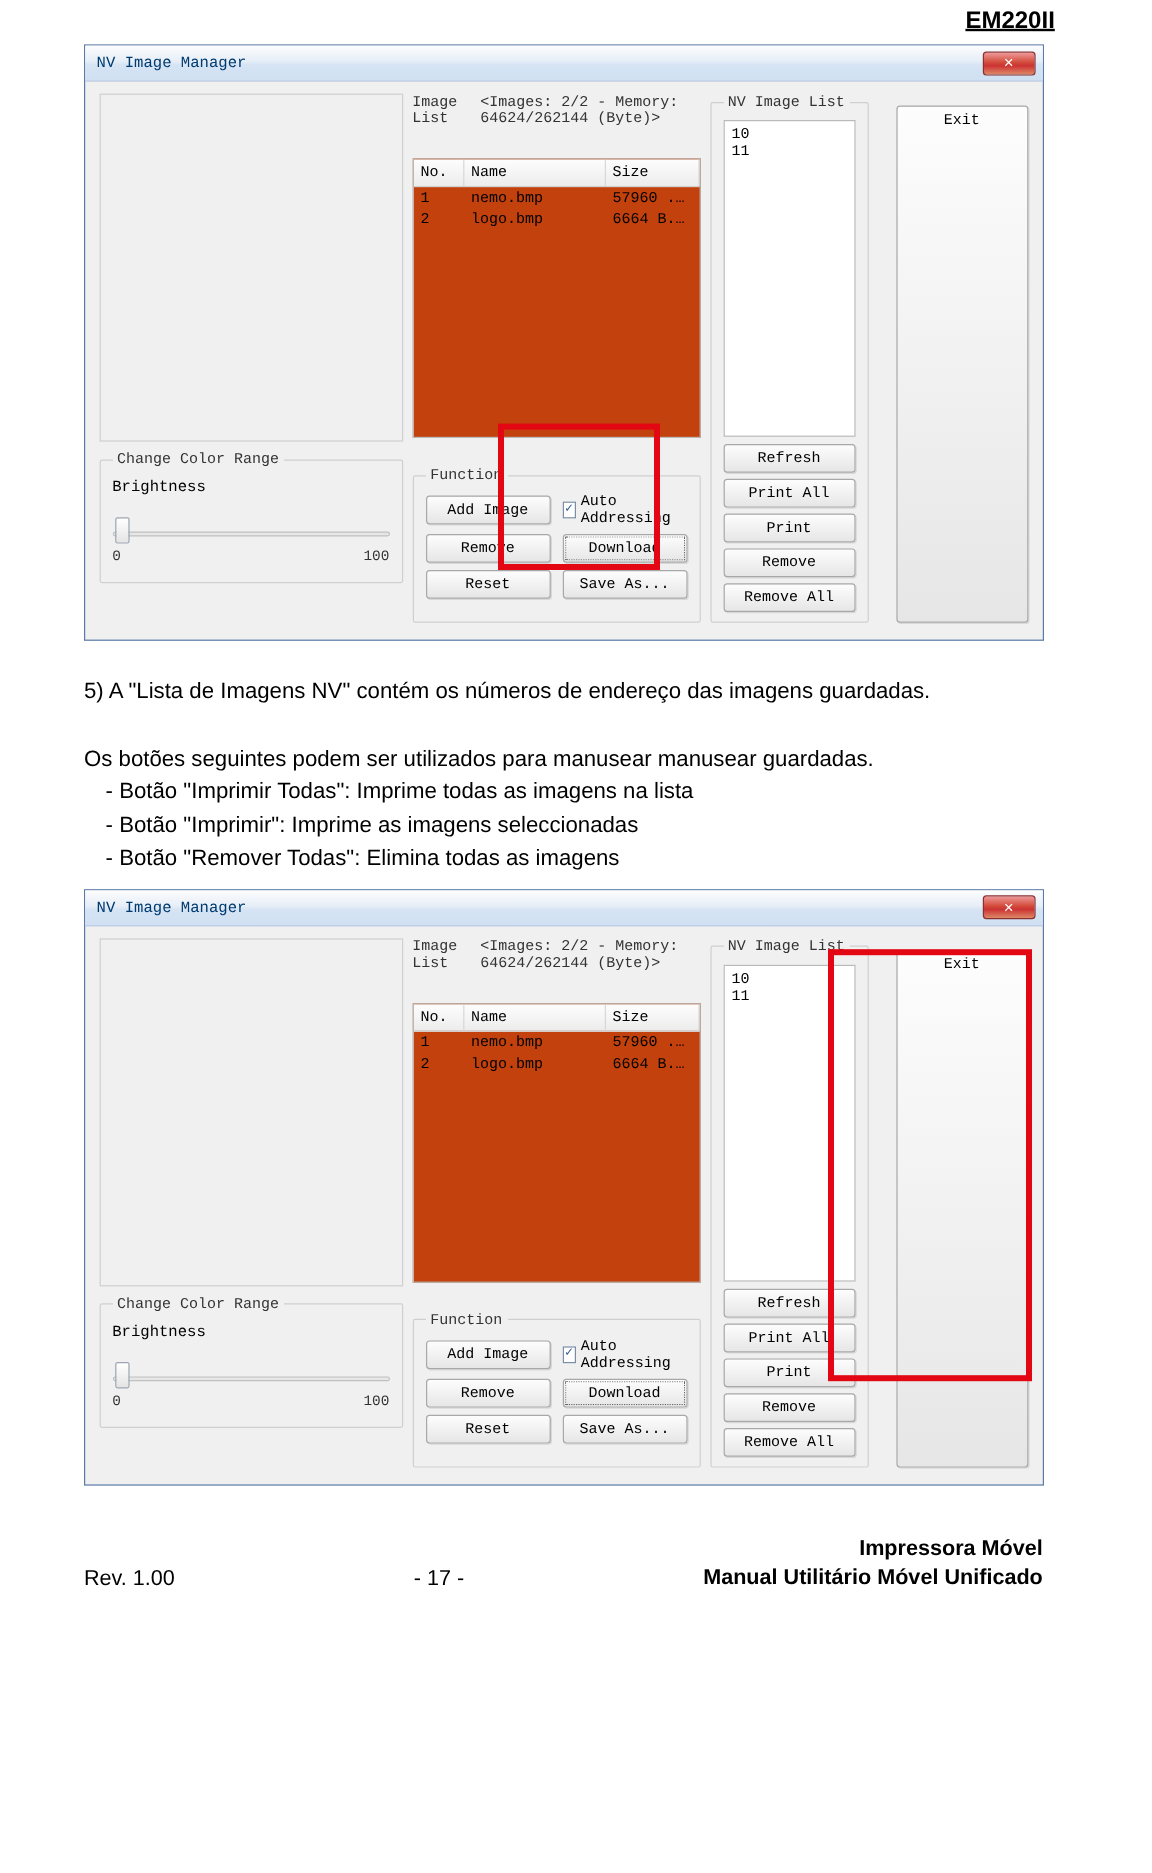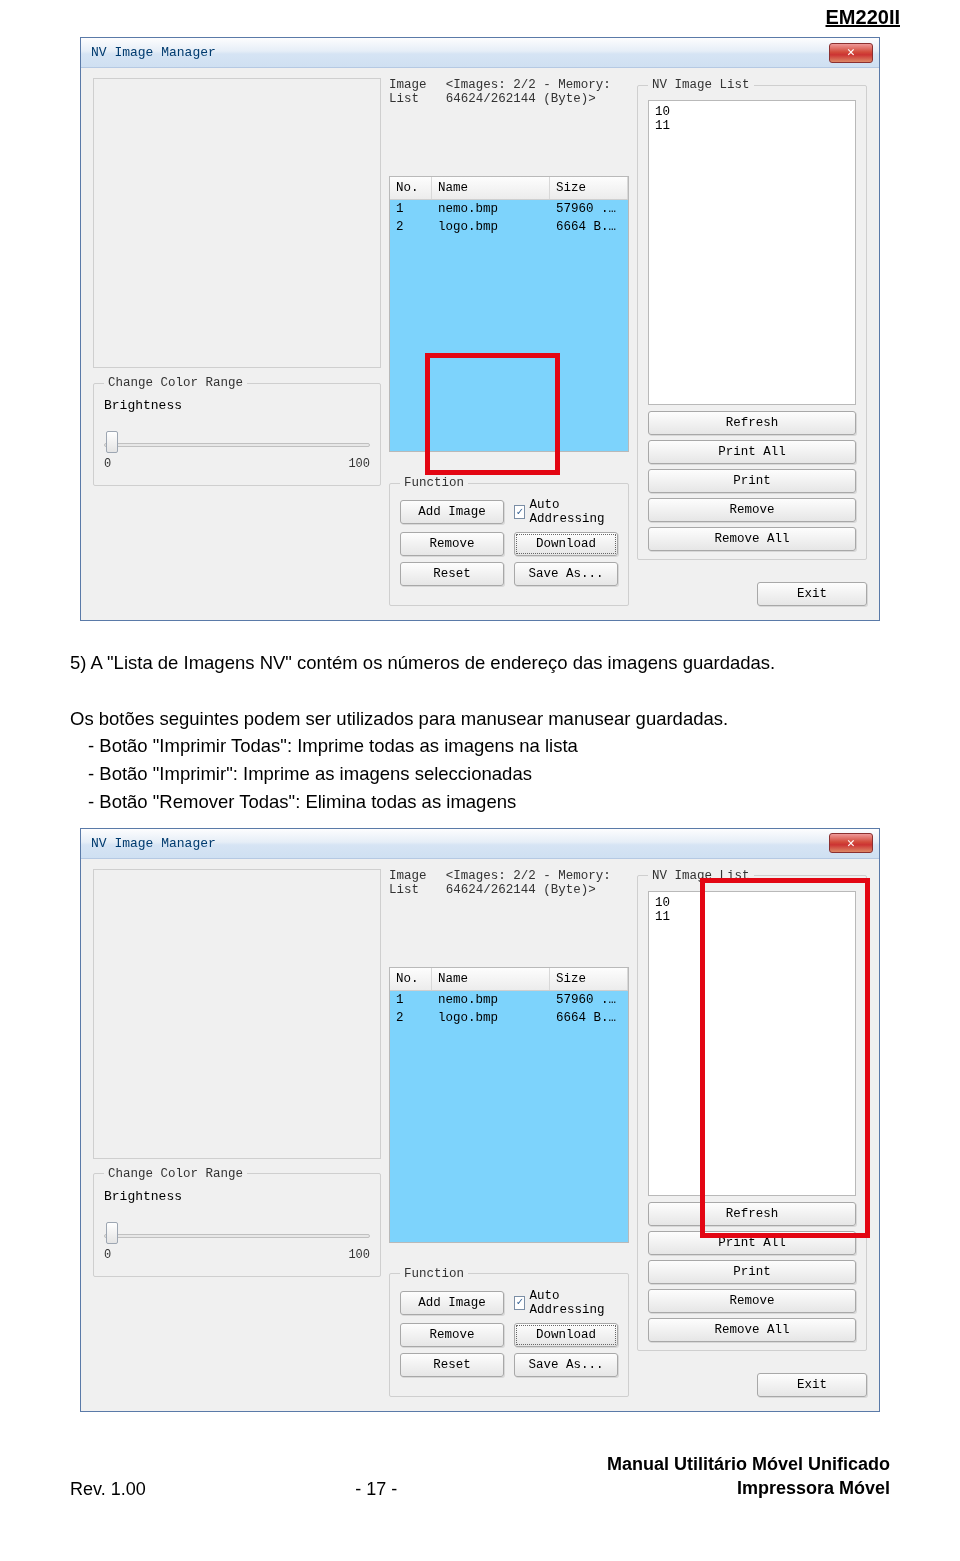--- a/index.html
+++ b/index.html
@@ -5,21 +5,21 @@
   * { box-sizing: border-box; }
   body {
     margin: 0;
     padding: 0;
     font-family: Arial, Helvetica, sans-serif;
     background: #ffffff;
     width: 960px;
   }
   .page {
     width: 960px;
-    padding: 10px 60px 30px 60px;
+    padding: 10px 81px 30px 60px;
     position: relative;
   }
   .header-right {
     text-align: right;
     font-weight: bold;
     text-decoration: underline;
     font-size: 20px;
     margin-bottom: 8px;
     margin-top: -4px;
   }
@@ -60,21 +60,21 @@
     line-height: 1;
     cursor: pointer;
   }
   .winbody {
     padding: 10px 12px 14px 12px;
     display: flex;
     gap: 8px;
   }
   .leftcol { width: 288px; display: flex; flex-direction: column; gap: 8px; }
   .midcol { width: 240px; display: flex; flex-direction: column; gap: 24px; }
-  .rightcol { flex: 1; display: flex; flex-direction: column; gap: 12px; }
+  .rightcol { flex: 1; display: flex; flex-direction: row; gap: 23px; }
   fieldset {
     border: 1px solid #cfcfcf;
     border-radius: 2px;
     padding: 8px 10px;
     margin: 0;
     background: #f0f0f0;
   }
   legend { color: #333; padding: 0 4px; font-size: 12.5px; }
   .preview {
     height: 290px;
@@ -108,24 +108,23 @@
   .imglist-header {
     font-size: 12.5px;
     color: #333;
     display: flex;
     gap: 14px;
     align-items: baseline;
     margin-bottom: 2px;
   }
   .listview {
     border: 1px solid #b9b9b9;
-    background: #7dd3fc;
-    height: 276px;
+    background: #c2410c;
+    height: 233px;
     font-size: 12.5px;
-    margin-top: 44px;
   }
   .lv-head {
     display: flex;
     background: linear-gradient(#fdfdfd,#ececec);
     border-bottom: 1px solid #cfcfcf;
   }
   .lv-head > div {
     padding: 4px 6px;
     border-right: 1px solid #d8d8d8;
   }
@@ -385,18 +384,18 @@
         </div>
       </div>
     </div>
     <div class="hilite" style="left:620px; top:50px; width:170px; height:360px;"></div>
   </div>
 
   <div class="footer">
     <div class="left">Rev. 1.00</div>
     <div class="pagenum">- 17 -</div>
     <div class="right">
+      <div>Impressora Móvel</div>
       <div>Manual Utilitário Móvel Unificado</div>
-      <div>Impressora Móvel</div>
     </div>
   </div>
 
 </div>
 
 </body></html>

